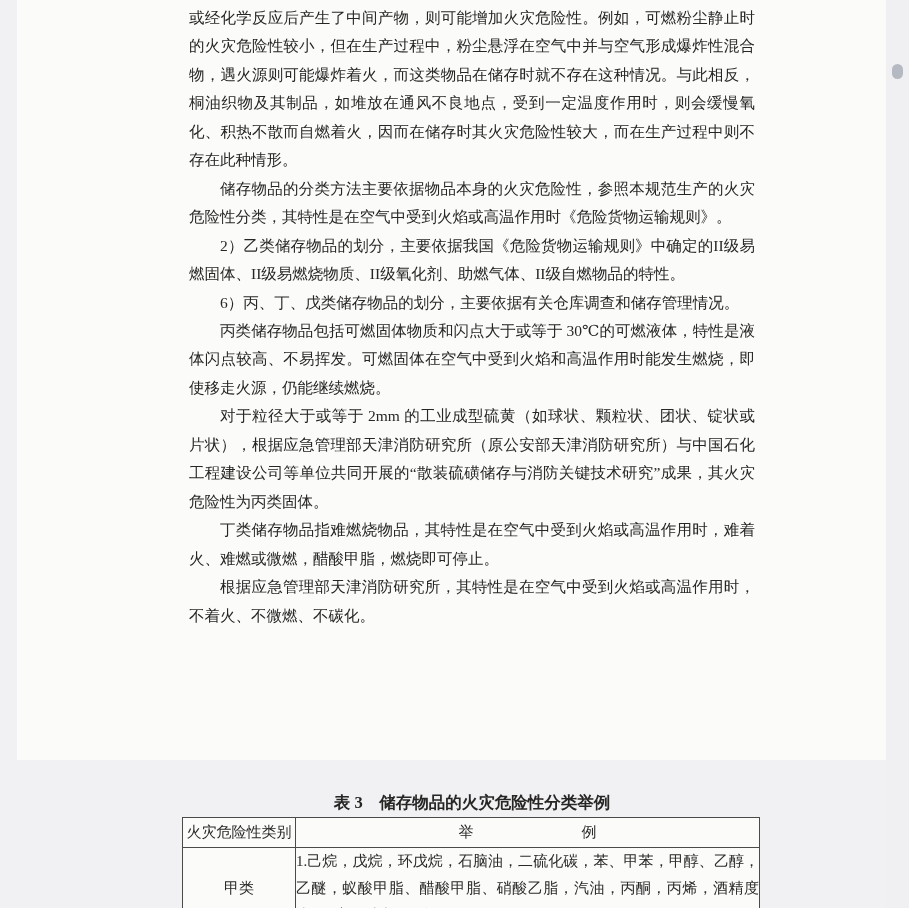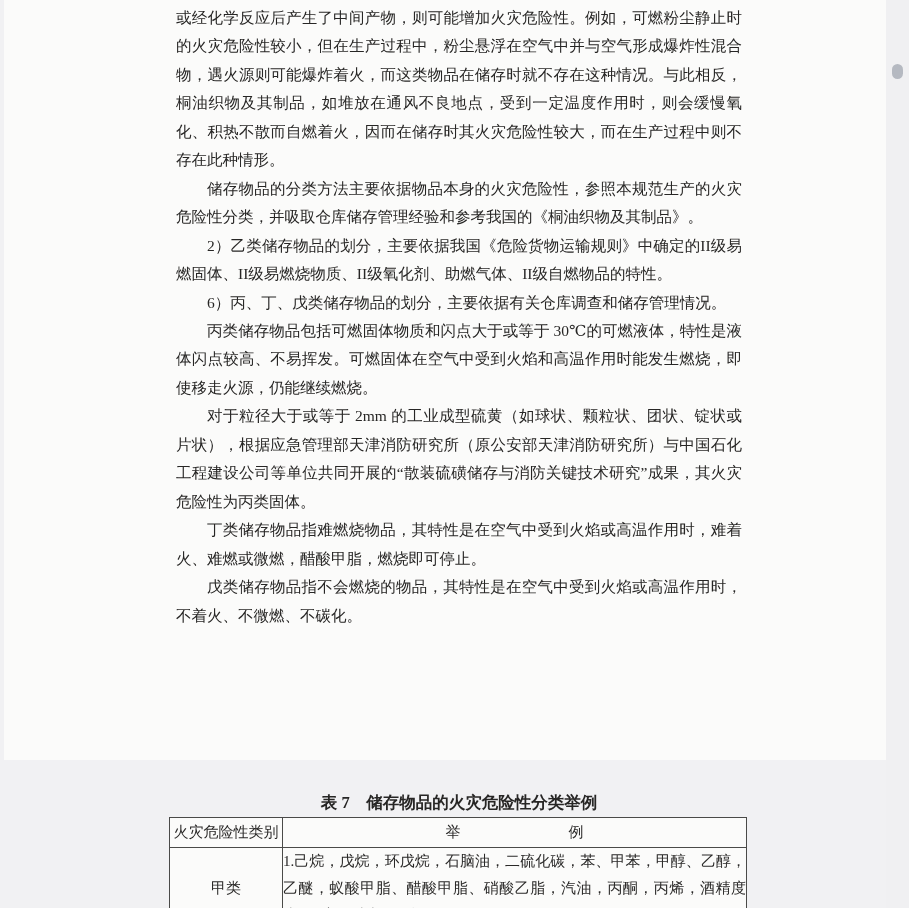--- a/index.html
+++ b/index.html
@@ -12,21 +12,21 @@
     font-family: "Liberation Serif", "DejaVu Serif", serif;
   }
   .screen {
     position: relative;
     width: 909px;
     height: 908px;
   }
   
   .page {
     position: absolute;
-    left: 4px; top: 0;
+    left: 17px; top: 0;
     width: 886px;
     height: 760px;
     background: #fbfbfa;
   }
   
   .gutter {
     position: absolute;
     left: 886px; top: 0;
     width: 23px; height: 908px;
     background: #f0f0f2;
@@ -118,31 +118,31 @@
 </style>
 </head>
 <body>
 
 <div class="screen">
 
   <div class="page">
 
     <div class="text-block">
       <p class="no-indent">或经化学反应后产生了中间产物，则可能增加火灾危险性。例如，可燃粉尘静止时的火灾危险性较小，但在生产过程中，粉尘悬浮在空气中并与空气形成爆炸性混合物，遇火源则可能爆炸着火，而这类物品在储存时就不存在这种情况。与此相反，桐油织物及其制品，如堆放在通风不良地点，受到一定温度作用时，则会缓慢氧化、积热不散而自燃着火，因而在储存时其火灾危险性较大，而在生产过程中则不存在此种情形。</p>
-      <p>储存物品的分类方法主要依据物品本身的火灾危险性，参照本规范生产的火灾危险性分类，并吸取仓库储存管理经验和参考我国的《桐油织物及其制品》。</p>
+      <p>储存物品的分类方法主要依据物品本身的火灾危险性，参照本规范生产的火灾危险性分类，其特性是在空气中受到火焰或高温作用时《危险货物运输规则》。</p>
       <p>2）乙类储存物品的划分，主要依据我国《危险货物运输规则》中确定的II级易燃固体、II级易燃烧物质、II级氧化剂、助燃气体、II级自燃物品的特性。</p>
       <p>6）丙、丁、戊类储存物品的划分，主要依据有关仓库调查和储存管理情况。</p>
       <p>丙类储存物品包括可燃固体物质和闪点大于或等于 30℃的可燃液体，特性是液体闪点较高、不易挥发。可燃固体在空气中受到火焰和高温作用时能发生燃烧，即使移走火源，仍能继续燃烧。</p>
       <p>对于粒径大于或等于 2mm 的工业成型硫黄（如球状、颗粒状、团状、锭状或片状），根据应急管理部天津消防研究所（原公安部天津消防研究所）与中国石化工程建设公司等单位共同开展的“散装硫磺储存与消防关键技术研究”成果，其火灾危险性为丙类固体。</p>
       <p>丁类储存物品指难燃烧物品，其特性是在空气中受到火焰或高温作用时，难着火、难燃或微燃，醋酸甲脂，燃烧即可停止。</p>
-      <p>戊类储存物品指不会燃烧的物品，其特性是在空气中受到火焰或高温作用时，不着火、不微燃、不碳化。</p>
+      <p>根据应急管理部天津消防研究所，其特性是在空气中受到火焰或高温作用时，不着火、不微燃、不碳化。</p>
 
     </div>
 
-    <div class="table-caption">表 7　储存物品的火灾危险性分类举例</div>
+    <div class="table-caption">表 3　储存物品的火灾危险性分类举例</div>
 
     <table class="class-table">
       <thead>
         <tr>
           <th class="col-cat">火灾危险性类别</th>
           <th class="col-ex">
             <div class="spread">
               <span>举</span>
               <span>例</span>
             </div>

